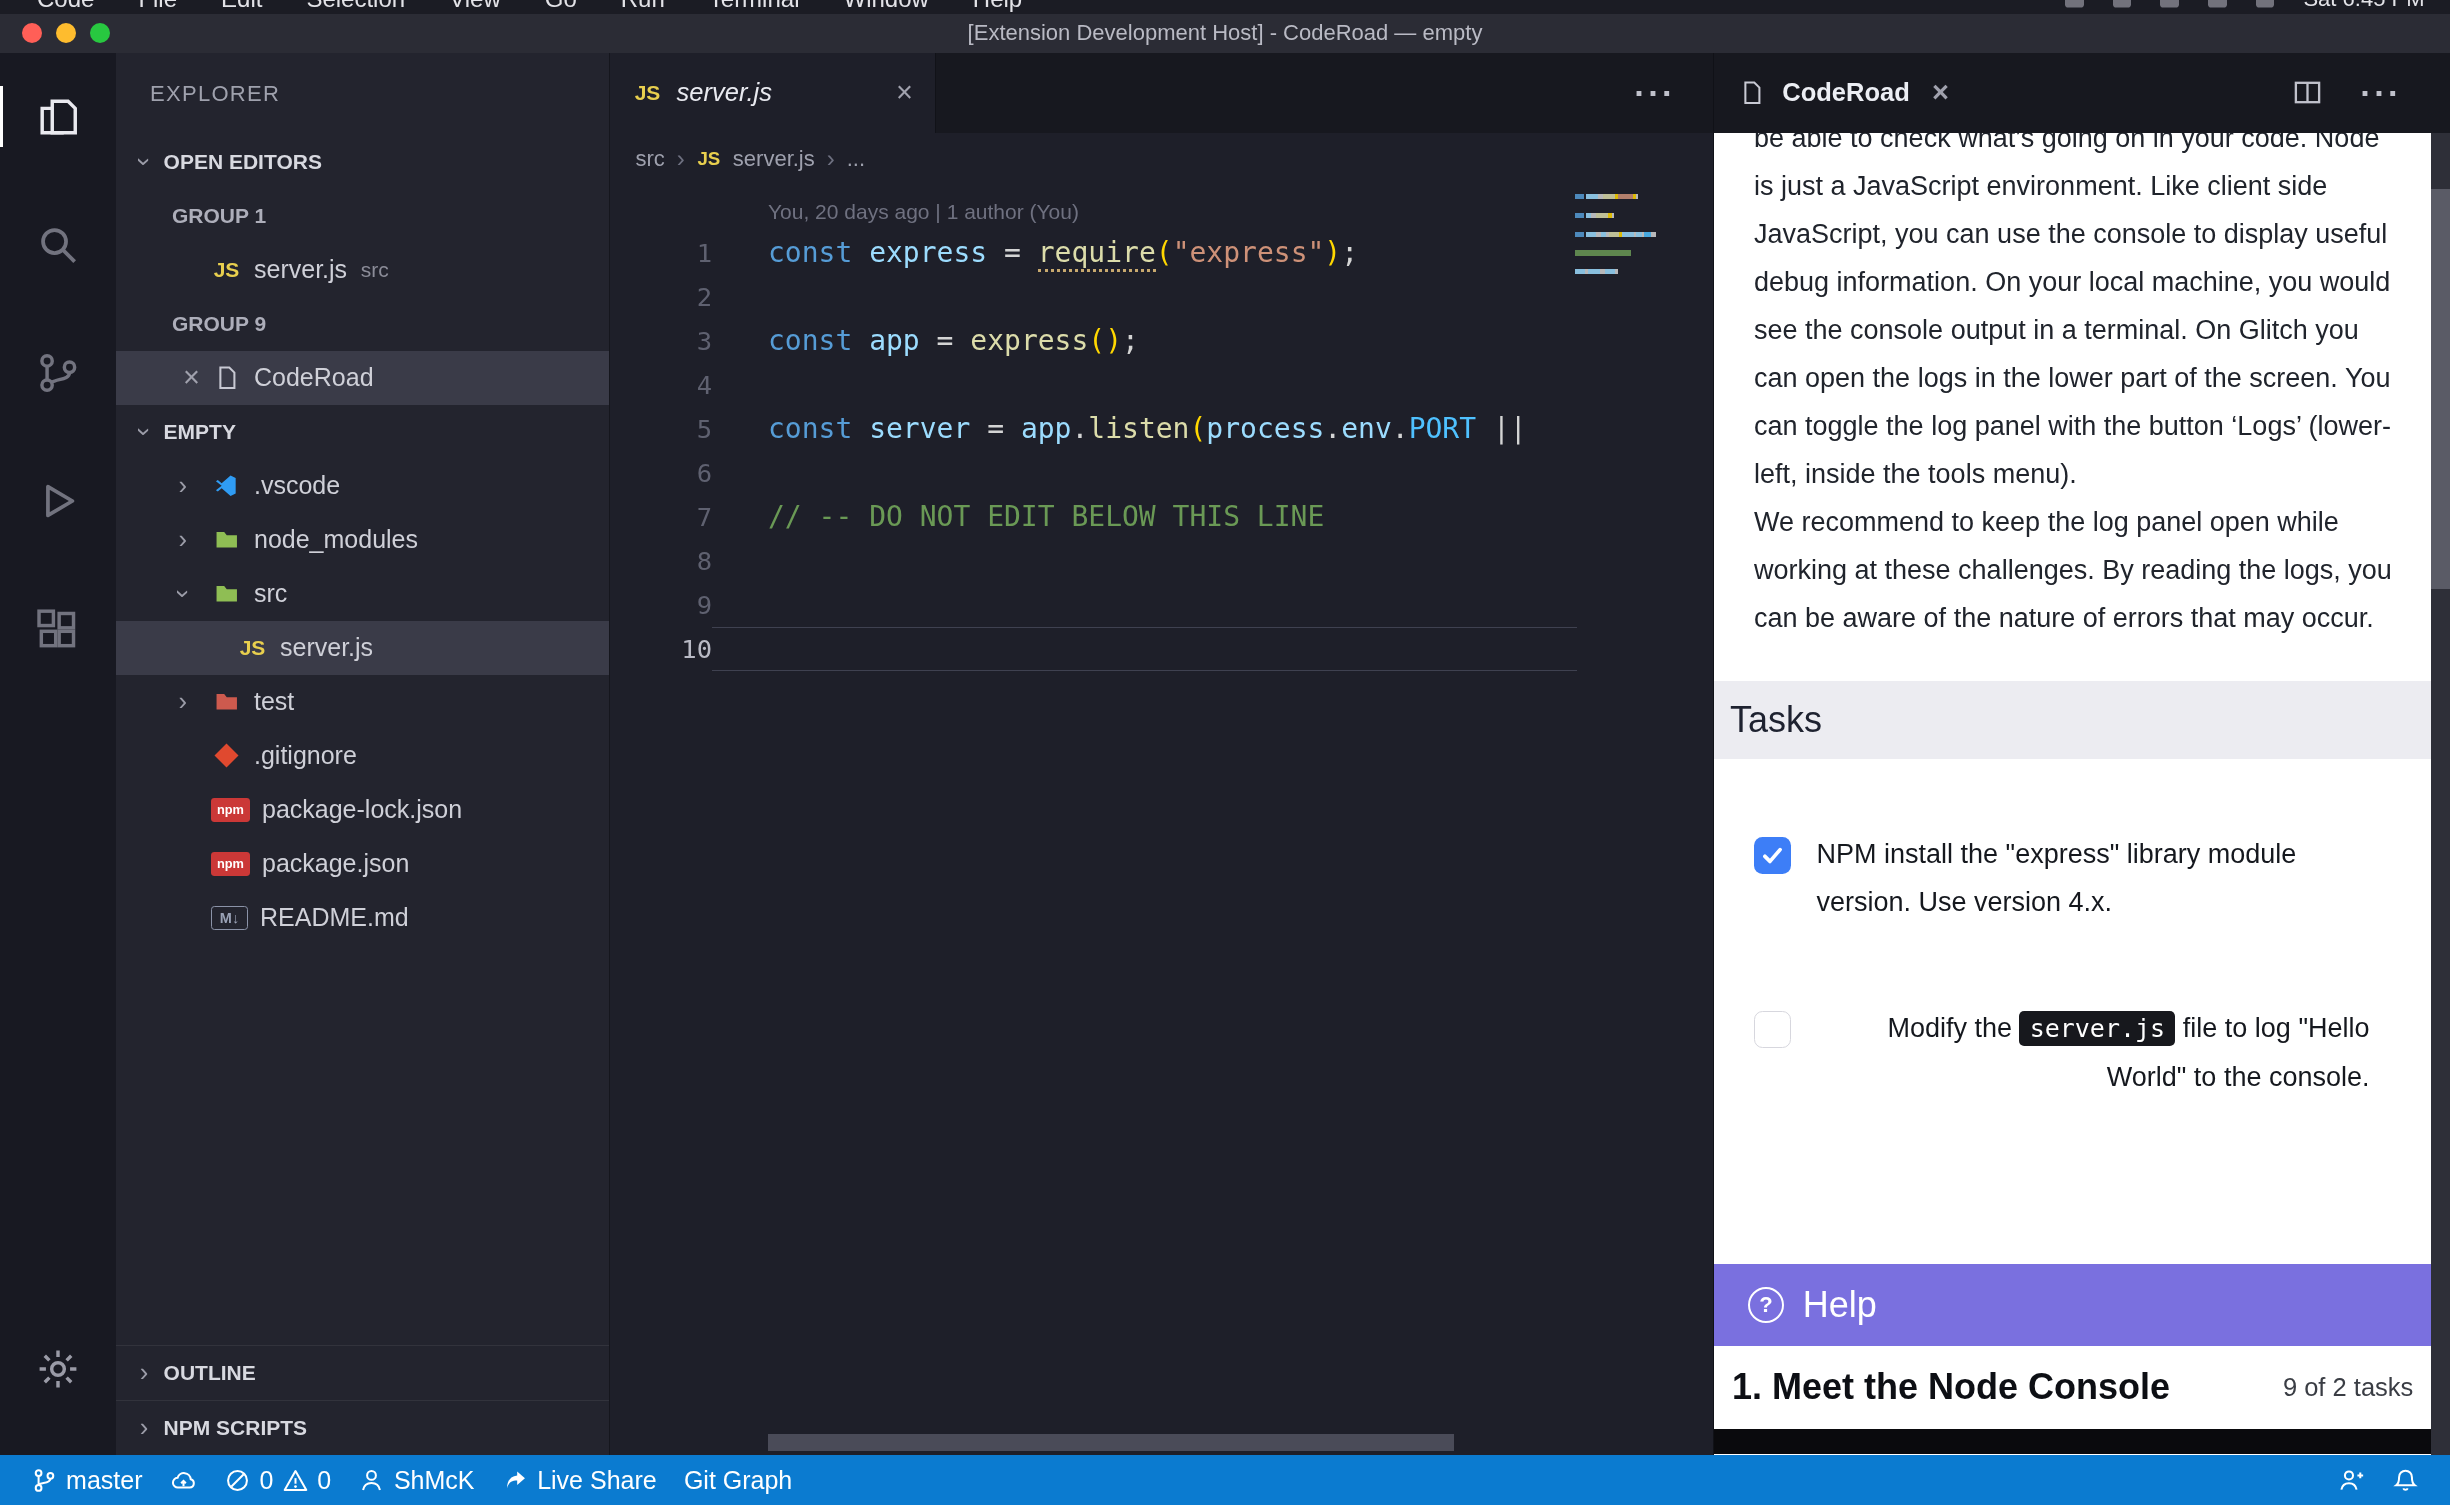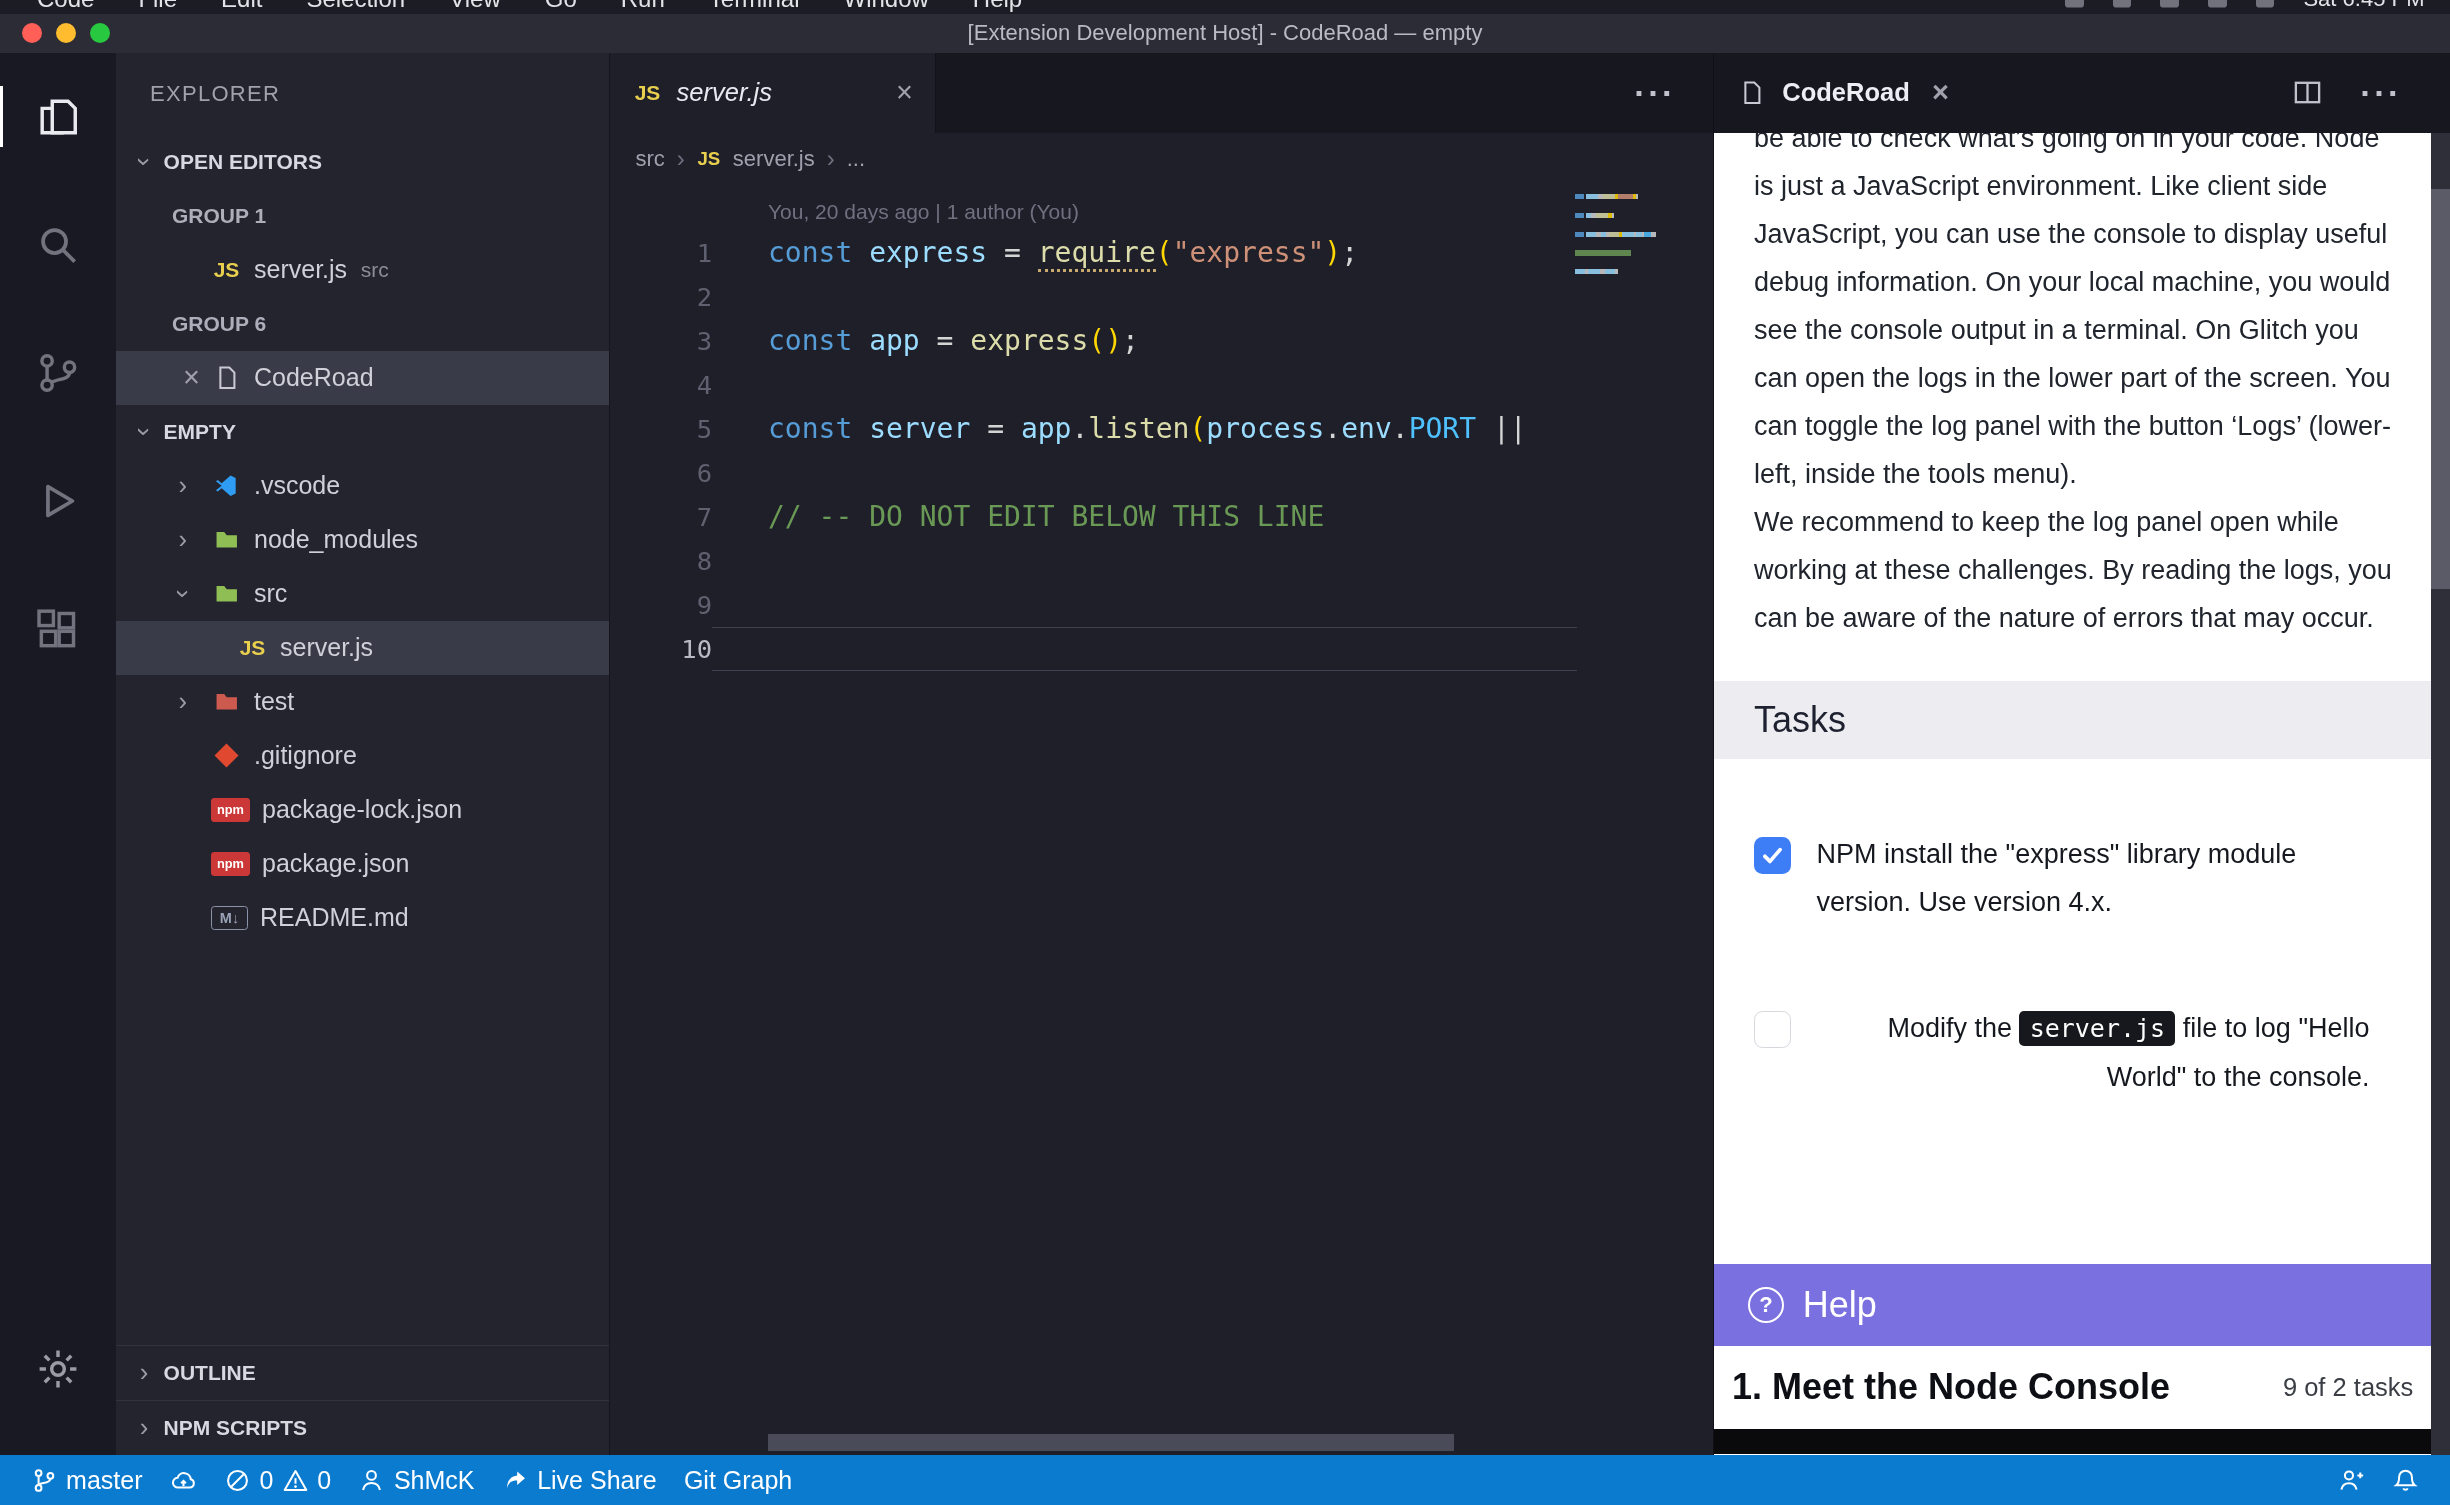--- a/index.html
+++ b/index.html
@@ -94,21 +94,21 @@
   .panel-tab{display:flex;align-items:center;gap:15.3px;color:#eceef4;font-size:25.5px;font-weight:bold;}
   .panel-actions{margin-left:auto;display:flex;gap:37px;padding-right:48px;color:#c0c1cb;align-items:center;}
   .panel-actions svg{width:31px;height:31px;}
   .webview{position:relative;flex:1;background:#fff;margin-right:18.7px;overflow:hidden;color:#20242c;}
   .panel-scroll{position:absolute;right:0;top:80px;bottom:0;width:18.7px;background:#2e2f38;}
   .panel-scroll .thumb{position:absolute;top:56px;left:0;width:18.7px;height:400px;background:#5a5b66;}
   .cr-content{padding:0 25.5px 0 40px;}
   .cr-p{margin:0;font-size:27px;line-height:48px;color:#20242c;}
   .cr-p:first-child{margin-top:-18.7px;}
   .tasks-band{margin:39px -25.5px 0 -40px;height:78px;background:#ececf1;display:flex;align-items:center;
-              padding-left:40px;font-size:36px;color:#1e2230;}
+              padding-left:16px;font-size:36px;color:#1e2230;}
   .task{display:flex;gap:25.5px;margin-top:71px;align-items:flex-start;}
   .task + .task{margin-top:78px;text-align:right;}
   .cb{width:37px;height:37px;border-radius:8.5px;flex:none;margin-top:6.8px;background:#fff;border:1.7px solid #d7d7de;
       box-sizing:border-box;display:flex;align-items:center;justify-content:center;}
   .cb.checked{background:var(--check-blue);border:none;}
   .cb svg{width:27px;height:27px;}
   .task-text{font-size:27px;line-height:48px;color:#15181e;max-width:553px;}
   .code-chip{font-family:"DejaVu Sans Mono","Liberation Mono",monospace;background:#17181d;color:#fff;
              padding:3.4px 10.2px;border-radius:5.1px;font-size:25px;}
   .help-bar{position:absolute;left:0;right:0;top:1131px;height:82px;background:var(--help-purple);color:#fff;
@@ -215,21 +215,21 @@
         <span class="chev down">›</span>
         <span>OPEN EDITORS</span>
       </div>
       <div id="oe-rows">
           <div class="oe-group">GROUP 1</div>
           <div class="row oe-file">
             <span class="fic fic-js">JS</span>
             <span class="lbl">server.js</span>
             <span class="detail">src</span>
           </div>
-          <div class="oe-group">GROUP 6</div>
+          <div class="oe-group">GROUP 9</div>
           <div class="row oe-file selected">
             <span class="xclose">×</span>
             <span class="fic fic-file">
               <svg viewBox="0 0 20 20">
                 <path d="M5 2h7l4 4v12H5z" fill="none" stroke="currentColor" stroke-width="1.6"></path>
               </svg>
             </span>
             <span class="lbl">CodeRoad</span>
           </div>
         </div>

